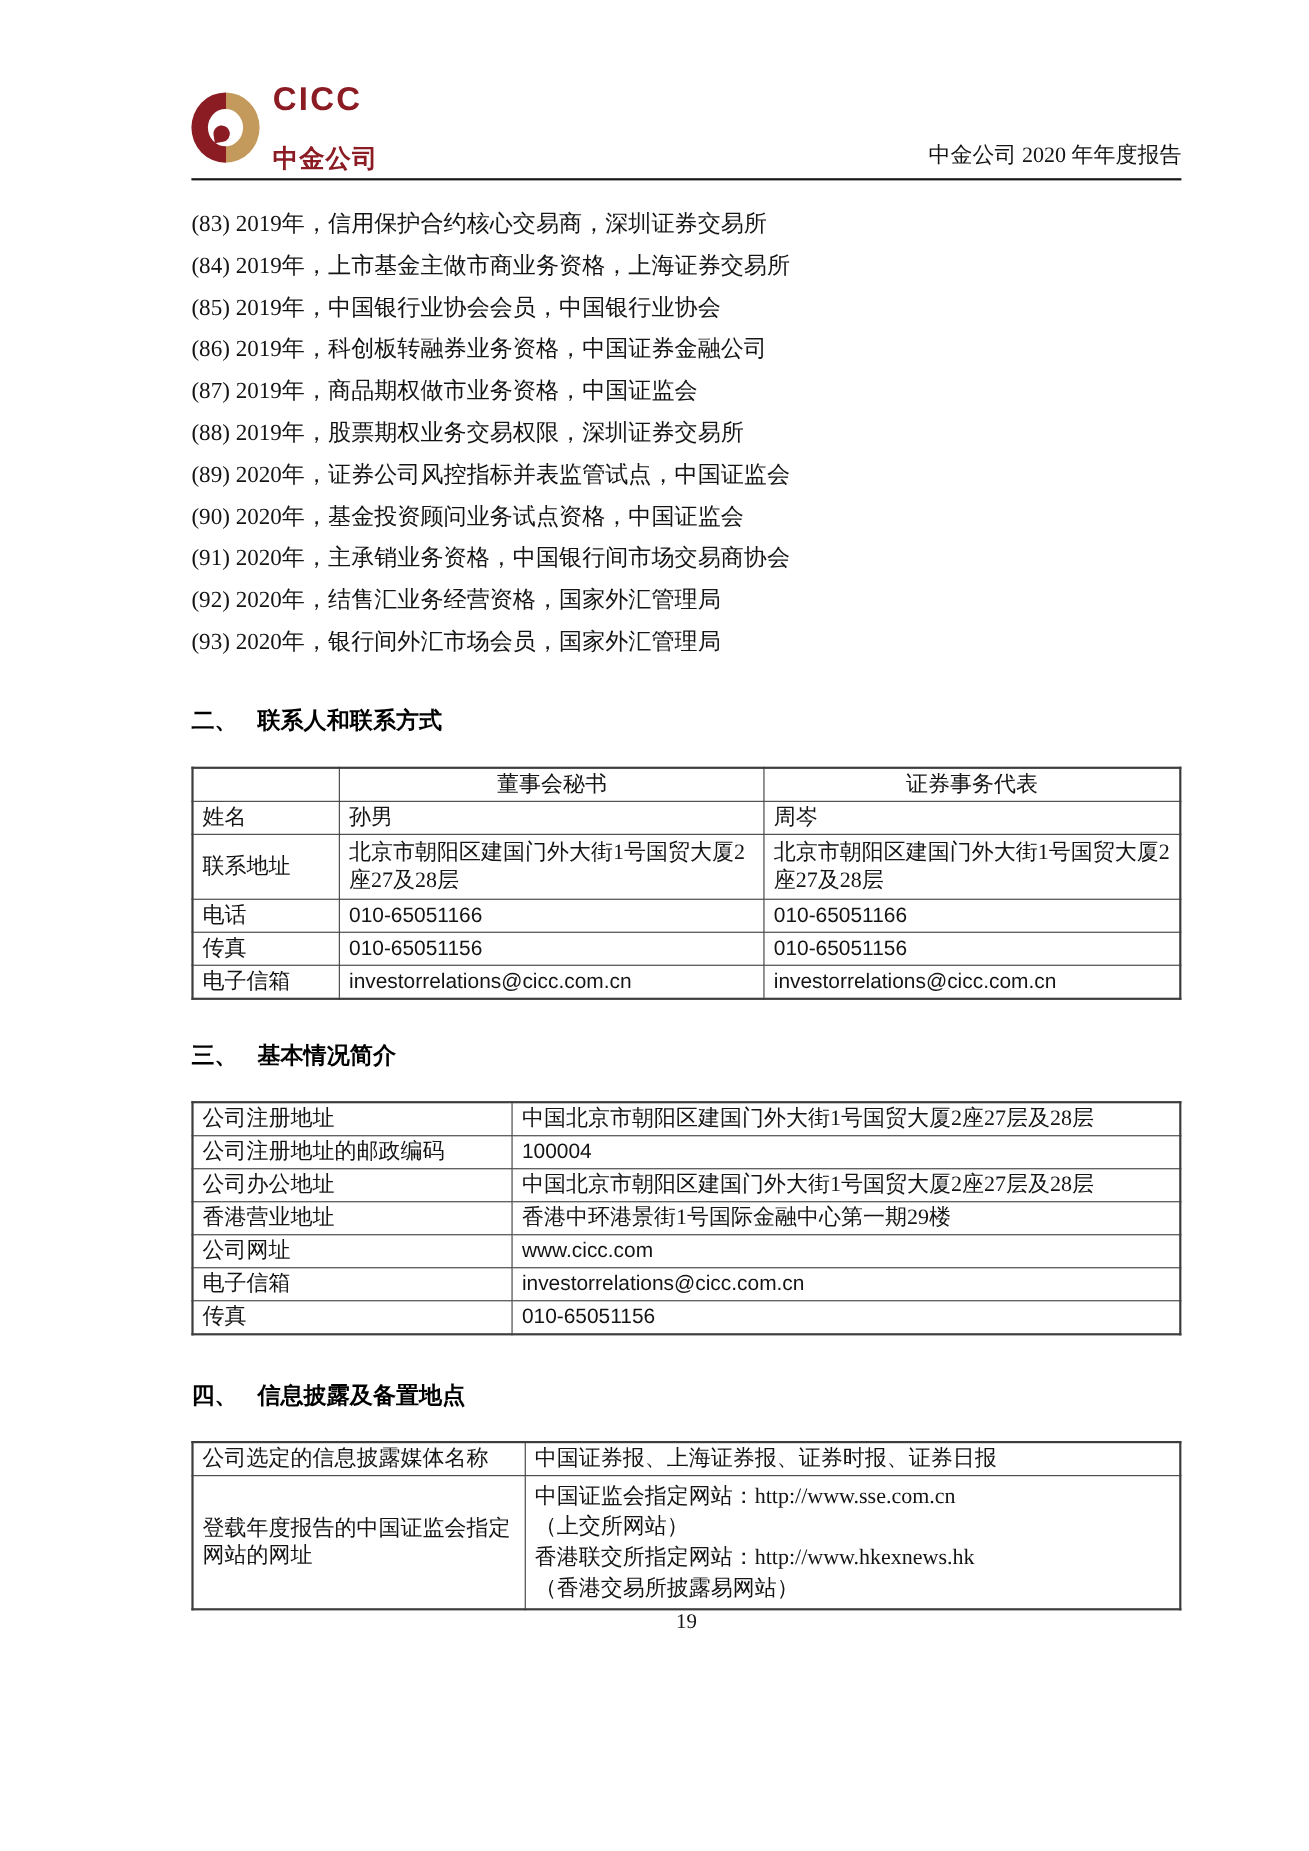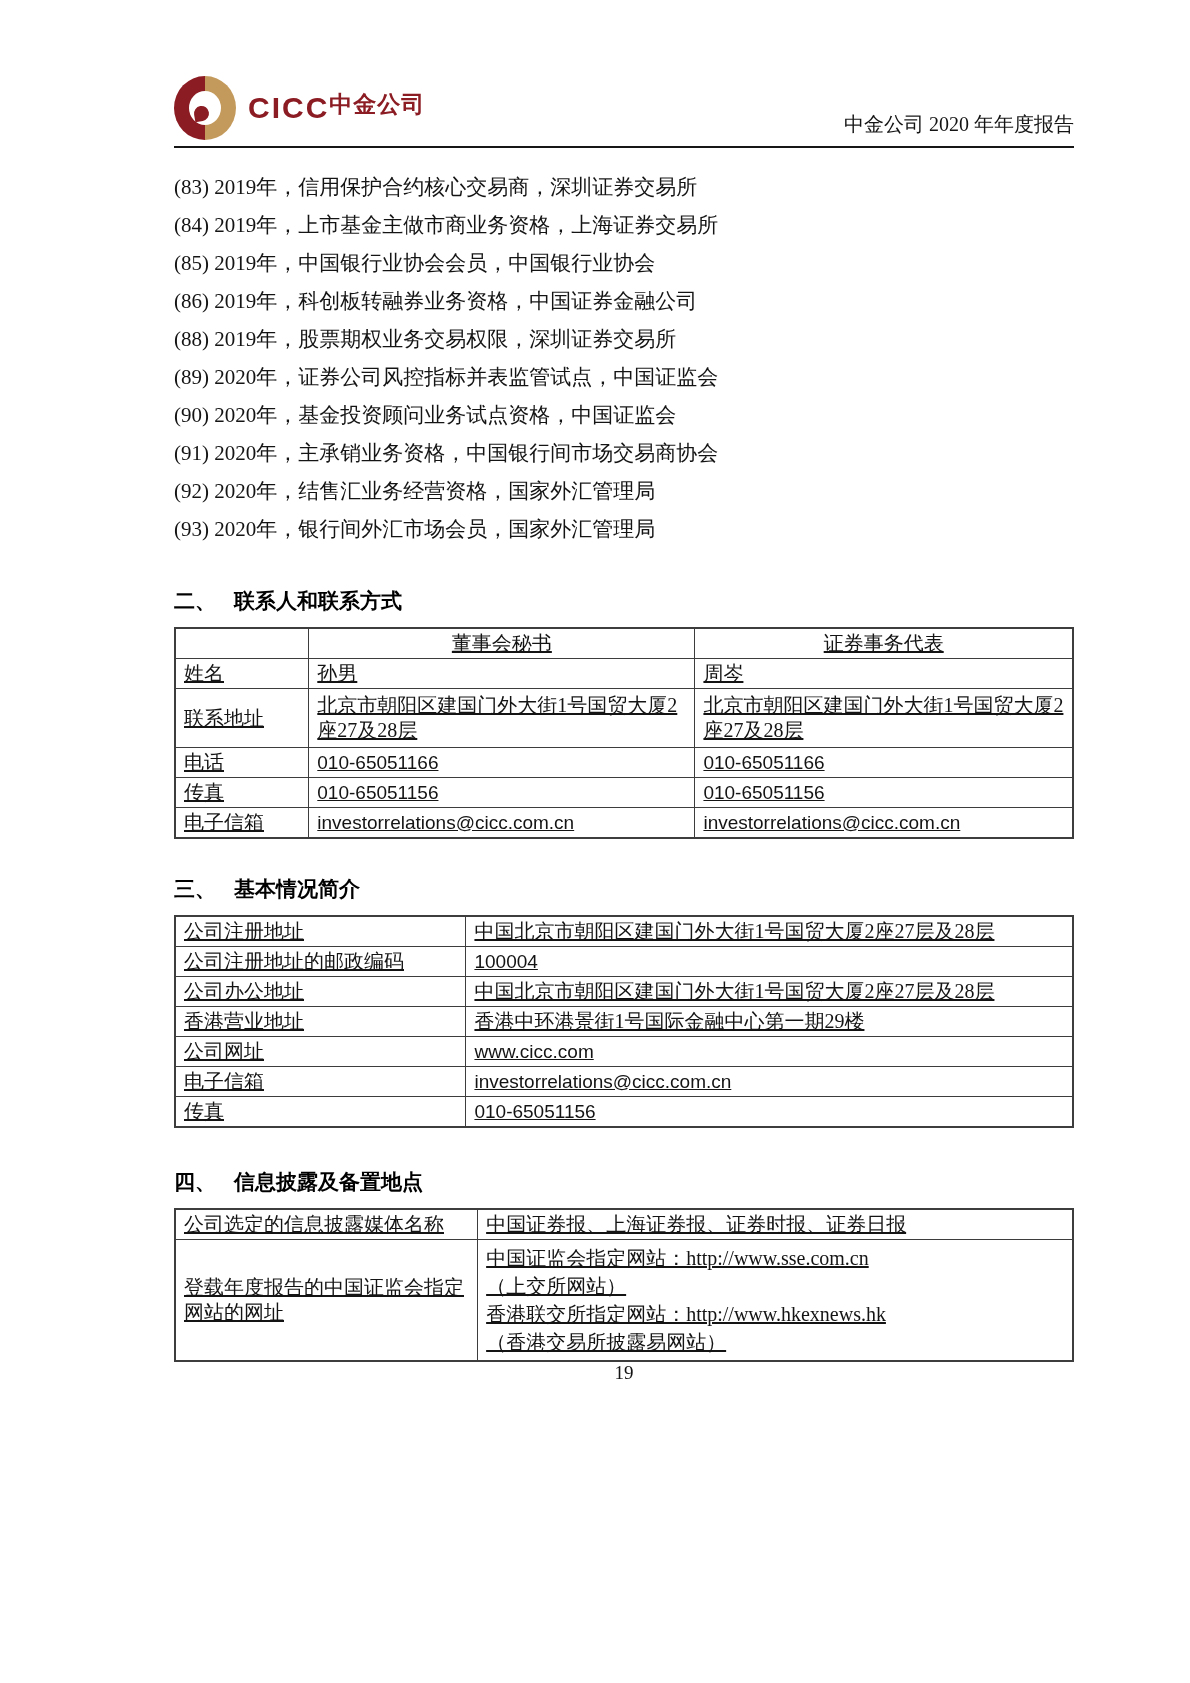--- a/index.html
+++ b/index.html
@@ -13,21 +13,21 @@
 
   
   .header-row { display:flex; justify-content:space-between; align-items:flex-end; }
   .logo { display:flex; align-items:center; gap:12px; }
   .logo-mark { width:62px; height:64px; border-radius:50%; position:relative;
     background:linear-gradient(90deg, var(--maroon) 50%, var(--gold) 50%); }
   .logo-mark::after { content:""; position:absolute; left:15px; top:15px; right:15px; bottom:15px;
     border-radius:50%; background:#fff; }
   .logo-dot { position:absolute; left:20px; top:30px; width:15px; height:15px; border-radius:50% 50% 50% 0;
     background:var(--maroon); z-index:2; transform:rotate(-10deg); }
-  .logo-text { display:flex; flex-direction:row; line-height:1.02; }
+  .logo-text { display:flex; flex-direction:column; line-height:1.02;gap:26px; }
   .logo-latin { font-family:"Liberation Sans","DejaVu Sans",sans-serif; font-weight:700;
     font-size:30px; letter-spacing:2px; color:var(--maroon); }
   .logo-cn { font-family:"Liberation Sans","DejaVu Sans",sans-serif; font-weight:700;
     font-size:23px; color:var(--maroon); letter-spacing:1px; }
   .report-title { font-size:20px; padding-bottom:2px; }
   .rule { border:none; border-top:2.5px solid #161616; margin-top:6px; }
 
   
   .quals { margin-top:21px; }
   .quals p { font-size:21px; line-height:36px; margin-bottom:2px; text-align:justify; }
@@ -36,21 +36,21 @@
   h2.sec {
     font-family:"Liberation Sans","DejaVu Sans",sans-serif;
     font-size:21px; font-weight:700; color:#000;
   }
   h2.sec .sec-num { margin-right:18px; }
   .sec2 { margin-top:40px; }
   .sec3 { margin-top:36px; }
   .sec4 { margin-top:40px; }
 
   
-  table { width:100%; border-collapse:collapse; table-layout:fixed; margin-top:12px;text-decoration:underline; }
+  table { width:100%; border-collapse:collapse; table-layout:fixed; margin-top:28px; }
   table, td, th { border:1px solid #3d3d3d; }
   table { border-width:2px; }
   td, th { font-size:20px; line-height:25px; padding:2px 8px; vertical-align:middle;
     overflow:hidden; font-weight:normal; }
   th { text-align:center; }
   td { text-align:left; }
   .latin { font-family:"Liberation Sans","DejaVu Sans",sans-serif; font-size:19px; }
   .preline { white-space:pre-line; line-height:28px; padding-top:4px; padding-bottom:4px; }
   .tall td { padding-top:4px; padding-bottom:4px; }
 
@@ -76,20 +76,21 @@
     </div>
     <div class="report-title">中金公司 2020 年年度报告</div>
   </div>
   <hr class="rule">
 
   <div class="quals">
     <p>(83) 2019年，信用保护合约核心交易商，深圳证券交易所</p>
     <p>(84) 2019年，上市基金主做市商业务资格，上海证券交易所</p>
     <p>(85) 2019年，中国银行业协会会员，中国银行业协会</p>
     <p>(86) 2019年，科创板转融券业务资格，中国证券金融公司</p>
+    <p>(87) 2019年，商品期权做市业务资格，中国证监会</p>
     <p>(88) 2019年，股票期权业务交易权限，深圳证券交易所</p>
     <p>(89) 2020年，证券公司风控指标并表监管试点，中国证监会</p>
     <p>(90) 2020年，基金投资顾问业务试点资格，中国证监会</p>
     <p>(91) 2020年，主承销业务资格，中国银行间市场交易商协会</p>
     <p>(92) 2020年，结售汇业务经营资格，国家外汇管理局</p>
     <p>(93) 2020年，银行间外汇市场会员，国家外汇管理局</p>
   </div>
 
   <h2 class="sec sec2">
     <span class="sec-num">二、</span><span>联系人和联系方式</span>

